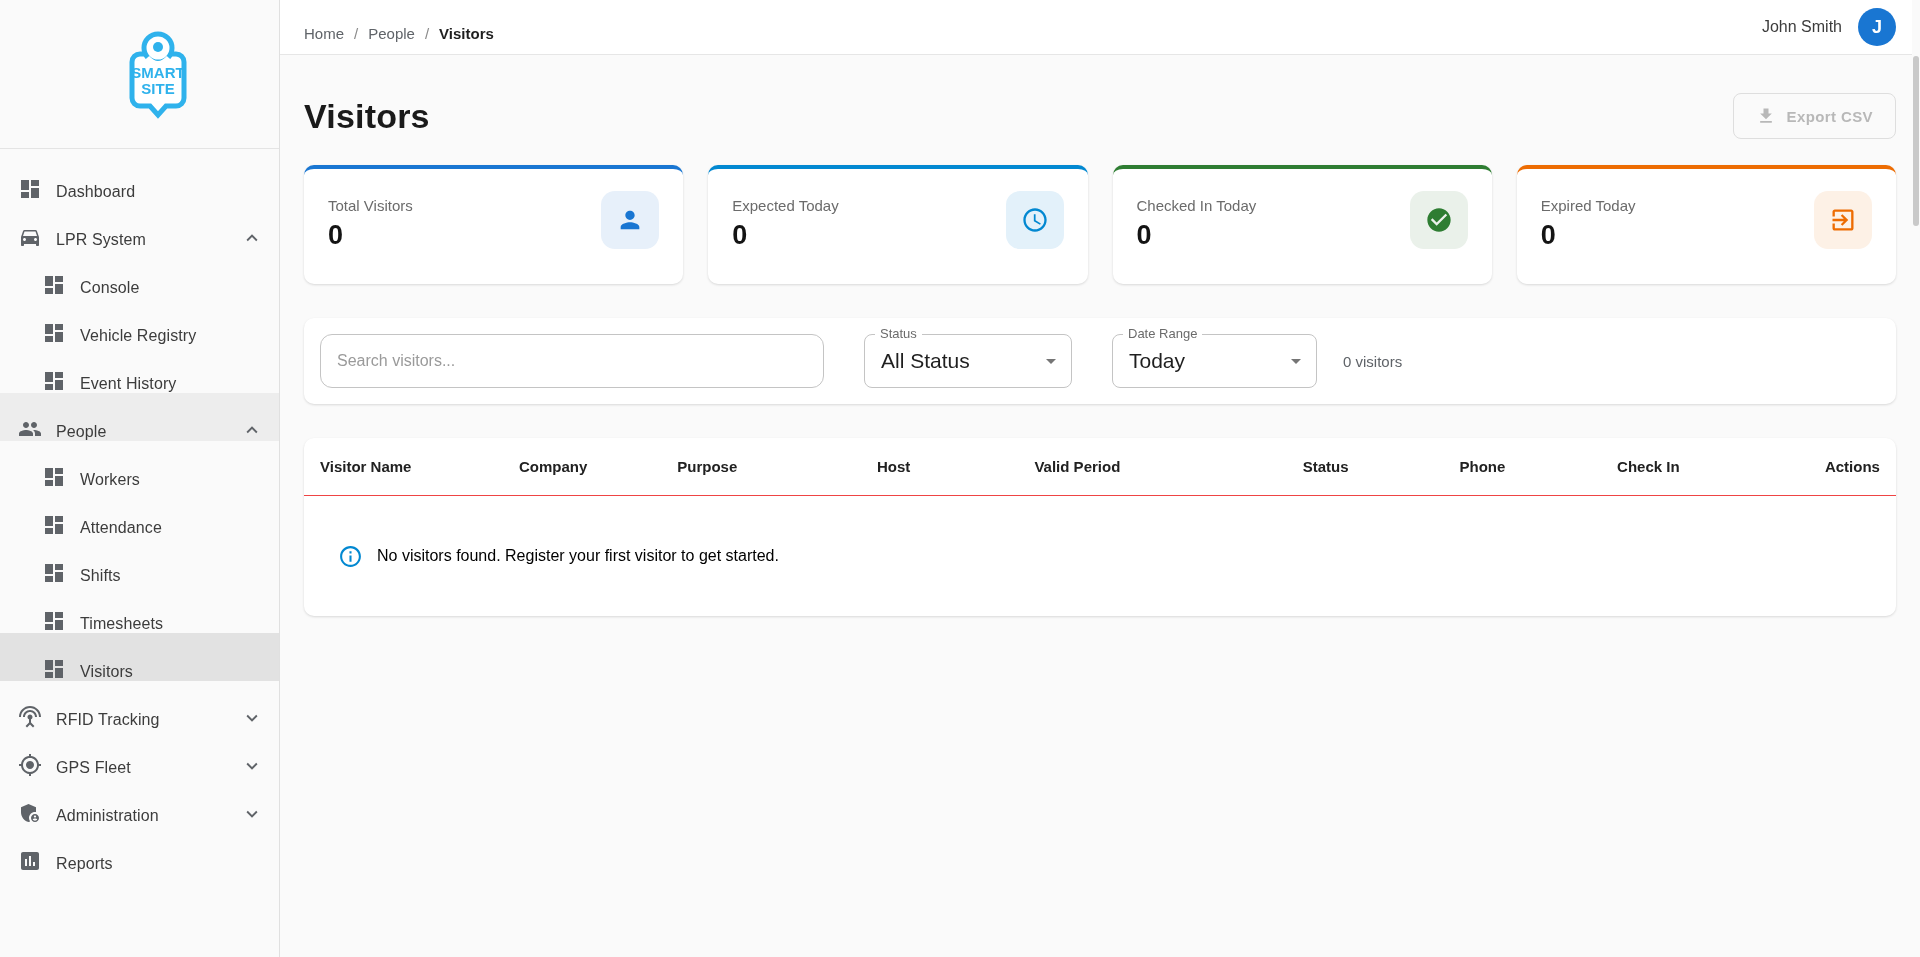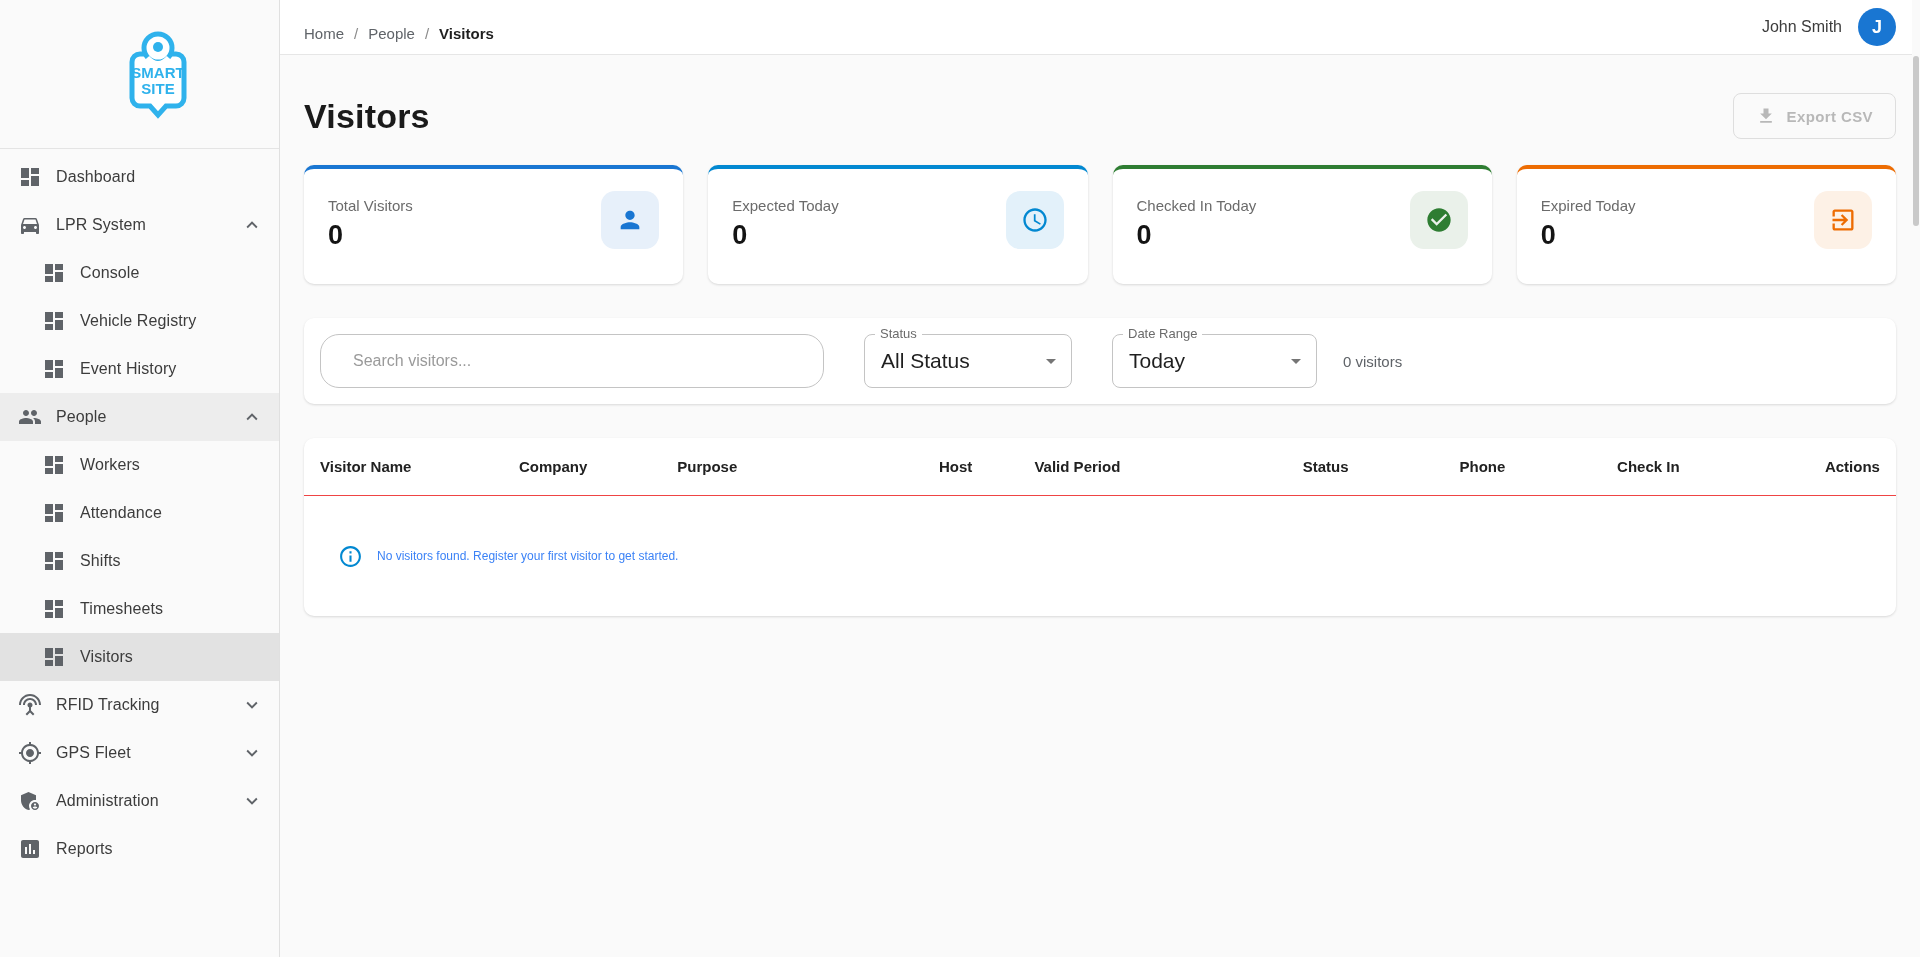--- a/index.html
+++ b/index.html
@@ -5,21 +5,21 @@
   * { margin:0; padding:0; box-sizing:border-box; }
   html,body { width:1920px; height:957px; overflow:hidden; }
   body { font-family:"Liberation Sans","DejaVu Sans",sans-serif; background:#fafafa; color:#212121; }
 
   .app { display:flex; width:1920px; height:957px; }
 
   
   .sidebar { width:280px; height:100%; background:#fafafa; border-right:1px solid #e0e0e0; flex:0 0 280px; }
   .logo-wrap { height:149px; display:flex; align-items:center; justify-content:center; border-bottom:1px solid #e4e4e4;padding-left:36px; }
   .nav { padding-top:4px; }
-  .nav-item { height:48px; display:flex; align-items:center; cursor:pointer; }
+  .nav-item { height:48px; display:flex; align-items:flex-end; cursor:pointer; }
   .nav-item .ic { width:24px; height:24px; margin-left:18px; margin-right:14px; flex:0 0 24px; color:#5f6368; }
   .nav-item.indent .ic { margin-left:42px; }
   .nav-item .lbl { font-size:16px; color:#3c3c3c; flex:1 1 auto; letter-spacing:.1px; }
   .nav-item .chev { width:22px; height:22px; margin-right:16px; color:#5f6368; }
   .nav-item.hl { background:#ededed; }
   .nav-item.sel { background:#e2e2e2; }
   .ic svg, .chev svg { width:100%; height:100%; display:block; fill:currentColor; }
 
   
   .main { flex:1 1 auto; display:flex; flex-direction:column; min-width:0; }
@@ -42,39 +42,39 @@
   .cards { display:flex; gap:25px; margin-bottom:34px; }
   .card { flex:1 1 0; background:#fff; border-radius:10px; border-top:4px solid #999; box-shadow:0 1px 3px rgba(0,0,0,.09), 0 1px 2px rgba(0,0,0,.05); height:119px; padding:22px 24px; display:flex; justify-content:space-between; }
   .card .meta { display:flex; flex-direction:column; gap:6px; padding-top:6px; }
   .card .c-label { font-size:15px; color:#6b6b6b; }
   .card .c-value { font-size:27px; font-weight:700; color:#141414; }
   .card .c-icon { width:58px; height:58px; border-radius:14px; display:flex; align-items:center; justify-content:center; }
   .card .c-icon svg { width:28px; height:28px; }
 
   
   .filterbar { background:#fff; border-radius:10px; box-shadow:0 1px 3px rgba(0,0,0,.09), 0 1px 2px rgba(0,0,0,.05); padding:16px 16px; display:flex; align-items:center; margin-bottom:34px; }
-  .search-box { width:504px; height:54px; border:1px solid #c4c4c4; border-radius:19px; padding:0 32px; font-size:16px; color:#212121; background:#fff; outline:none; font-family:inherit; }
+  .search-box { width:504px; height:54px; border:1px solid #c4c4c4; border-radius:12px; padding:0 16px; font-size:16px; color:#212121; background:#fff; outline:none; font-family:inherit; }
   .search-box::placeholder { color:#9a9a9a; }
   .select { position:relative; height:54px; border:1px solid #c4c4c4; border-radius:8px; display:flex; align-items:center; padding:0 36px 0 16px; margin-left:40px; cursor:pointer; background:#fff; }
   .select .flabel { position:absolute; top:-9px; left:10px; background:#fff; padding:0 5px; font-size:13px; color:#6b6b6b; }
   .select .val { font-size:21px; color:#1f1f1f; }
   .select .arrow { position:absolute; right:8px; top:50%; margin-top:-12px; width:24px; height:24px; fill:#757575; }
   .sel-status { width:208px; }
   .sel-range { width:205px; }
   .count { margin-left:26px; font-size:15px; color:#5f6368; }
 
   
   .tablecard { background:#fff; border-radius:10px; box-shadow:0 1px 3px rgba(0,0,0,.09), 0 1px 2px rgba(0,0,0,.05); overflow:hidden; }
   .thead { display:flex; align-items:center; height:58px; padding:0 16px; border-bottom:1px solid #ef4444; }
   .th { font-size:15px; font-weight:700; color:#212121; }
-  .c0{width:12.75%;} .c1{width:10.15%;} .c2{width:12.8%;} .c3{width:10.1%;text-align:center;} .c4{width:17.2%;} .c5{width:10.05%;} .c6{width:10.1%;} .c7{width:10%;} .c8{width:6.85%; text-align:right;}
+  .c0{width:12.75%;} .c1{width:10.15%;} .c2{width:12.8%;} .c3{width:10.1%;} .c4{width:17.2%;} .c5{width:10.05%;} .c6{width:10.1%;} .c7{width:10%;} .c8{width:6.85%; text-align:right;}
   .empty-row { height:120px; display:flex; align-items:center; padding:0 16px 0 34px; }
   .alert { display:flex; align-items:center; gap:14px; }
   .alert svg { width:25px; height:25px; fill:#0288d1; flex:0 0 25px; }
-  .alert .msg { font-size:12px; color:#3b82f6; }
+  .alert .msg { font-size:16px; color:#000000; }
 
   
   .scrollbar { position:fixed; top:0; right:0; width:8px; height:957px; background:#fafafa; }
   .scrollbar .thumb { position:absolute; top:56px; right:1px; width:6px; height:170px; border-radius:3px; background:#c9c9c9; }
 </style>
 </head>
 <body>
 
 <div class="app">
 

